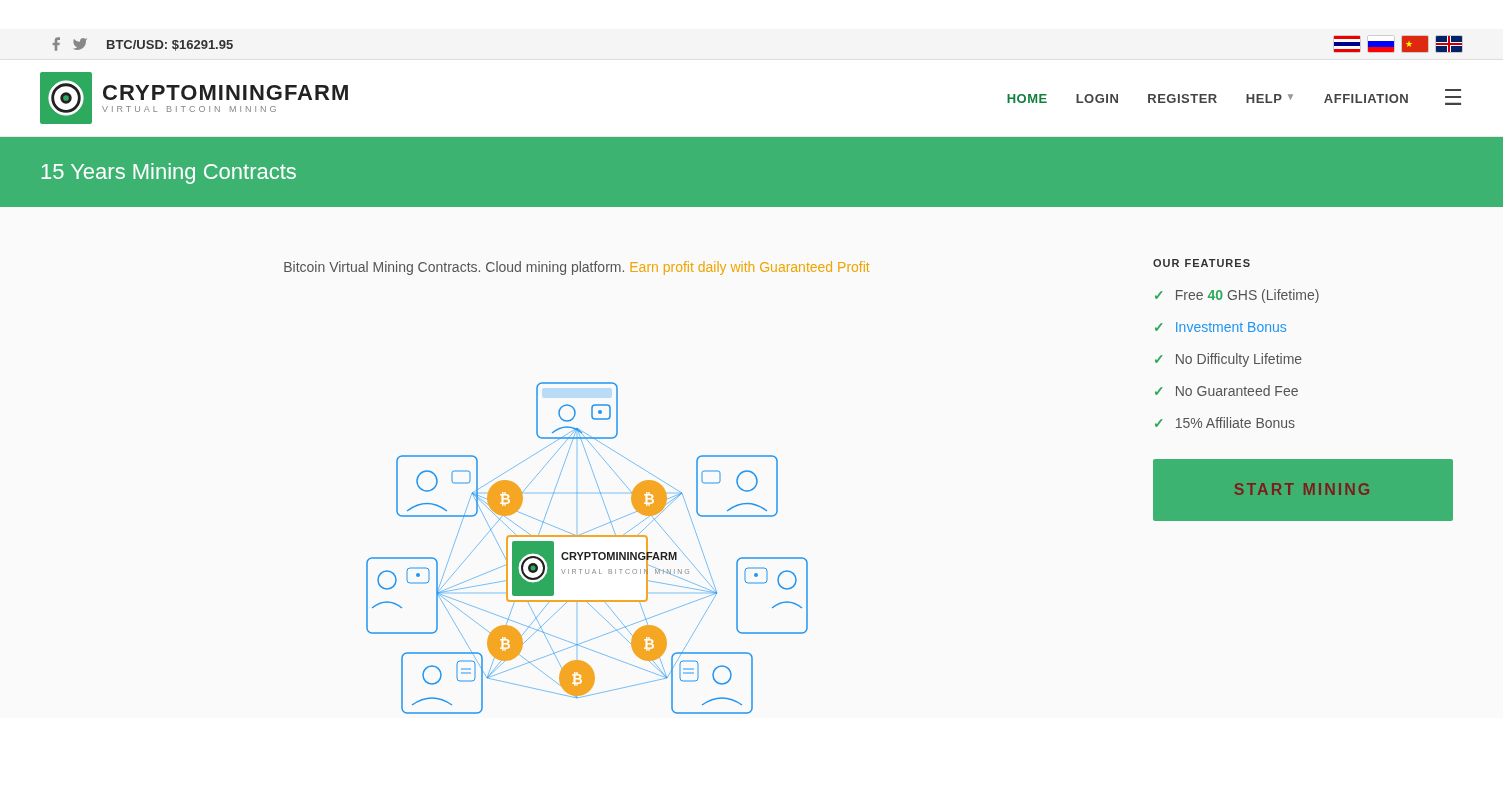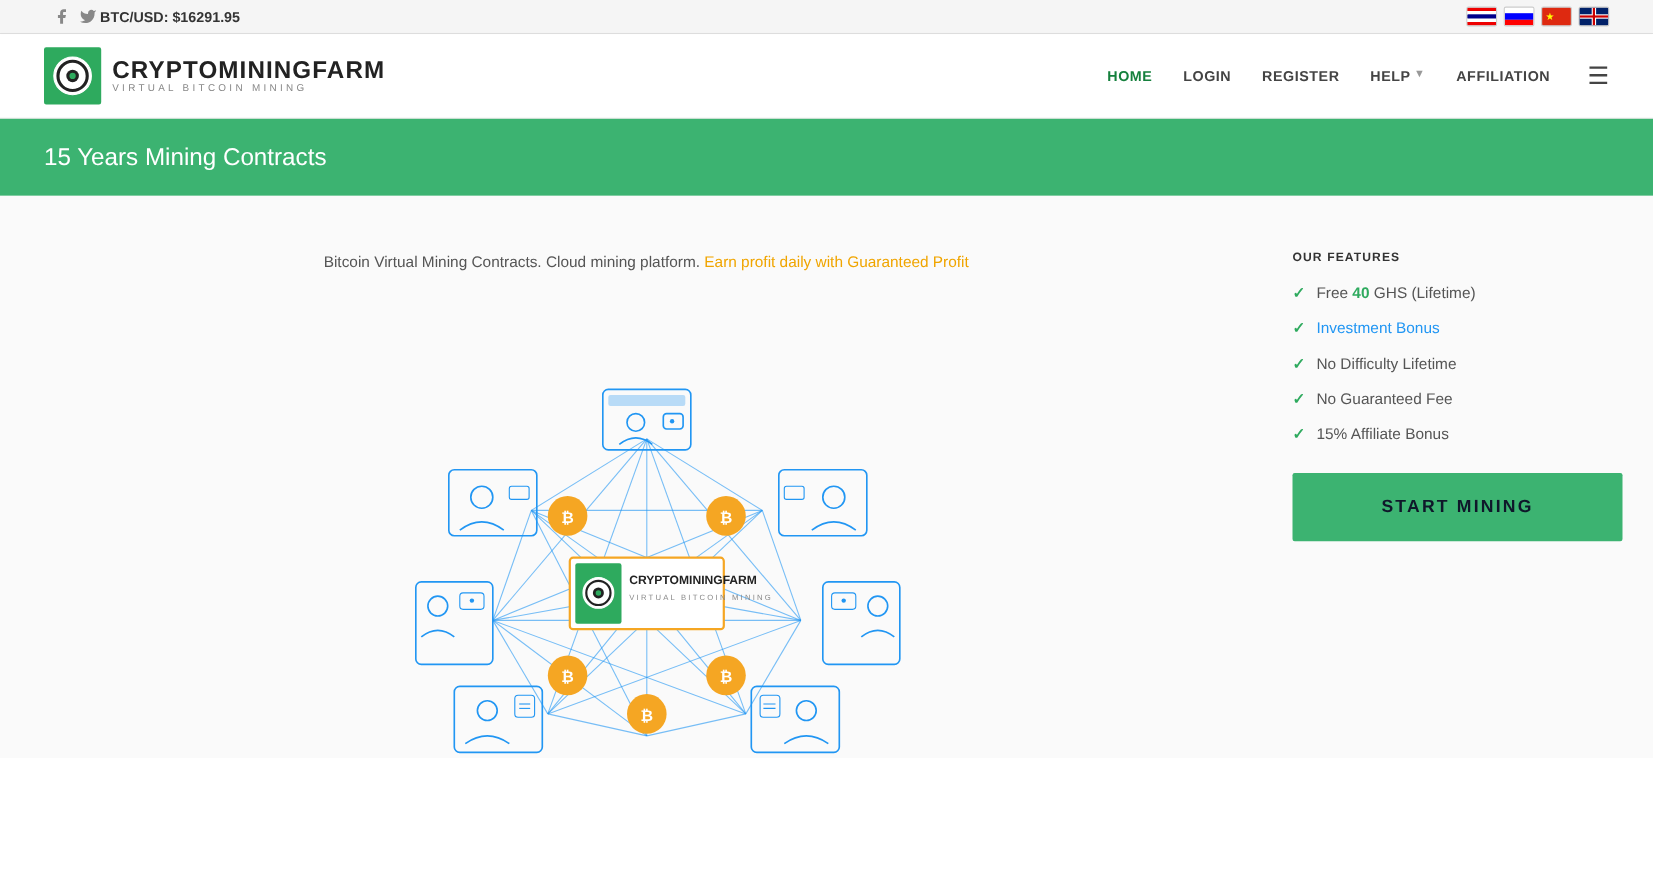--- a/index.html
+++ b/index.html
@@ -5,23 +5,24 @@
     * { margin: 0; padding: 0; box-sizing: border-box; }
     body { font-family: Arial, sans-serif; background: #fff; color: #333; }
 
     
     .top-bar {
       background: #f5f5f5;
       border-bottom: 1px solid #e0e0e0;
       padding: 6px 40px;
       display: flex;
       align-items: center;
-      gap: 3px;
+      gap: 18px;
       font-size: 13px;
       color: #666;
+      margin-top: 29px;
     }
     .top-bar .social-icons { display: flex; gap: 8px; }
     .top-bar .social-icon { color: #888; font-size: 14px; cursor: pointer; }
     .top-bar .btc-price { color: #555; font-size: 13px; }
     .top-bar .btc-price span { color: #333; font-weight: bold; }
     .top-bar .flags { margin-left: auto; display: flex; gap: 6px; align-items: center; }
     .flag { width: 24px; height: 16px; display: inline-block; cursor: pointer; border: 1px solid #ccc; }
 
     
     .header {
@@ -75,21 +76,21 @@
     }
     .banner h1 {
       color: #fff;
       font-size: 22px;
       font-weight: 400;
     }
 
     
     .main-content {
       display: flex;
-      padding: 40px 28px 0 40px;
+      padding: 40px 50px 0 40px;
       gap: 40px;
       background: #fafafa;
     }
 
     
     .diagram-area {
       flex: 1;
       display: flex;
       flex-direction: column;
       align-items: center;
@@ -135,21 +136,21 @@
     .feature-check {
       color: #2eaa5e;
       font-size: 14px;
       font-weight: bold;
     }
     .feature-highlight { color: #2eaa5e; font-weight: bold; }
     .feature-link { color: #2196F3; text-decoration: none; }
 
     .start-mining-btn {
       background: #3cb371;
-      color: #0f172a;
+      color: #7f1d1d;
       border: none;
       padding: 22px 0;
       width: 100%;
       font-size: 16px;
       font-weight: 700;
       letter-spacing: 2px;
       text-transform: uppercase;
       cursor: pointer;
       margin-top: 12px;
       border-radius: 2px;

